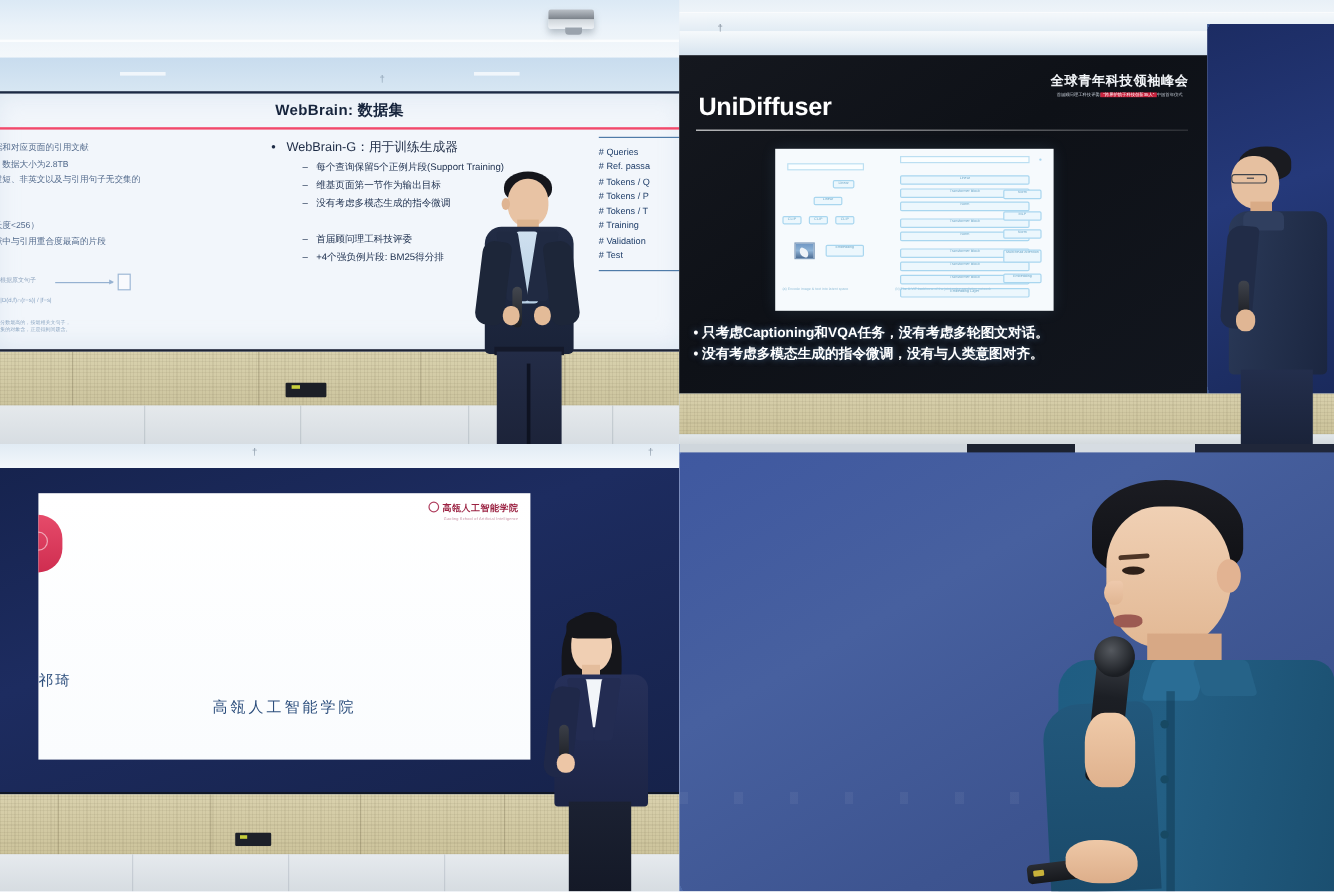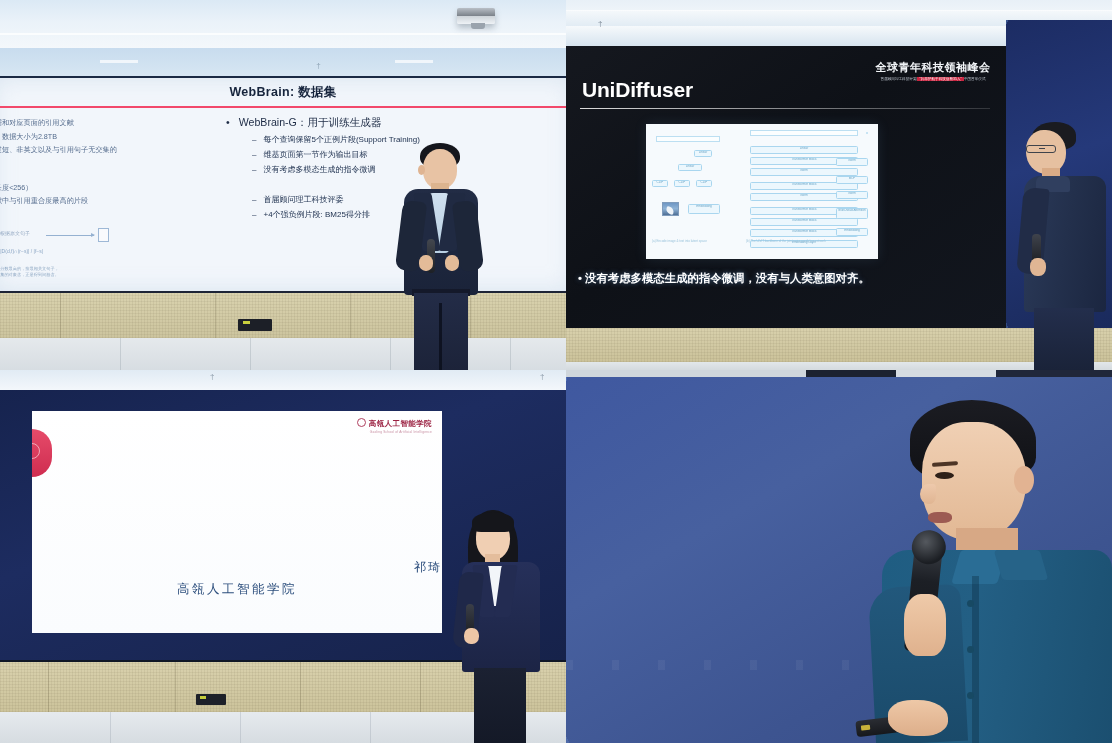--- a/index.html
+++ b/index.html
@@ -396,21 +396,21 @@
     content:""; position:absolute; left:6px; top:14px; width:14px; height:14px;
     border:1px solid rgba(255,255,255,.55); border-radius:50%;
   }
   #q-bl .ws-title {
     position:absolute; left:0; right:0; top: 72px; text-align:center;
     font-family:"DejaVu Serif", serif;
     font-size: 34px; color:#1b3560; letter-spacing: 7px;
     white-space: nowrap;
   }
   #q-bl .ws-author {
-    position:absolute; left:0; right:0; top: 148px; text-align:right;
+    position:absolute; left:0; right:0; top: 148px; text-align:left;
     font-family:"DejaVu Serif", serif;
     font-size: 12px; color:#2d4f7d; letter-spacing: 2px;
   }
   #q-bl .ws-affil {
     position:absolute; left:0; right:0; top: 170px; text-align:center;
     font-family:"DejaVu Serif", serif;
     font-size: 12.5px; color:#2d4f7d; letter-spacing: 2.5px;
   }
   #q-bl .wainscot3 {
     position:absolute; left:0; top: 292px; width:100%; height: 50px;
@@ -638,20 +638,32 @@
       <div class="center-col">
         <div class="bullet-l1">WebBrain-G：用于训练生成器</div>
         <div class="bullet-l2">每个查询保留5个正例片段(Support Training)</div>
         <div class="bullet-l2">维基页面第一节作为输出目标</div>
         <div class="bullet-l2">没有考虑多模态生成的指令微调</div>
         <div class="spacer"></div>
         <div class="bullet-l2">首届顾问理工科技评委</div>
         <div class="bullet-l2">+4个强负例片段: BM25得分排</div>
       </div>
 
+      <div class="table-col">
+        <div class="trule"></div>
+        <div class="tr"># Queries</div>
+        <div class="tr"># Ref. passa</div>
+        <div class="tr"># Tokens / Q</div>
+        <div class="tr"># Tokens / P</div>
+        <div class="tr"># Tokens / T</div>
+        <div class="tr"># Training</div>
+        <div class="tr"># Validation</div>
+        <div class="tr"># Test</div>
+        <div class="trule bot"></div>
+      </div>
     </div>
 
     <div class="wainscot">
       <div class="vseam" style="left:60px"></div>
       <div class="vseam" style="left:215px"></div>
       <div class="vseam" style="left:350px"></div>
       <div class="vseam" style="left:470px"></div>
       <div class="panelbox">
         <div class="led"></div>
       </div>
@@ -724,20 +736,21 @@
           <div class="blk" style="left:94px;top:48px;width:32px;height:8px">MLP</div>
           <div class="blk" style="left:94px;top:63px;width:32px;height:8px">Norm</div>
           <div class="blk" style="left:94px;top:80px;width:32px;height:11px">Multi-head Attention</div>
           <div class="blk" style="left:94px;top:100px;width:32px;height:8px">Embedding</div>
           <div class="blk" style="left:124px;top:4px;width:0px;height:0px"></div>
           <div class="fig-cap" style="left:4px">(b) The U-ViT backbone of the joint noise prediction network</div>
         </div>
       </div>
 
       <div class="ds-bullets">
+        <div>只考虑Captioning和VQA任务，没有考虑多轮图文对话。</div>
         <div>没有考虑多模态生成的指令微调，没有与人类意图对齐。</div>
       </div>
     </div>
 
     <div class="bluepanel"></div>
     <div class="wainscot2"></div>
     <div class="floor2"></div>
 
     <div class="person" id="tr-speaker">
       <div class="p-hair"></div>

